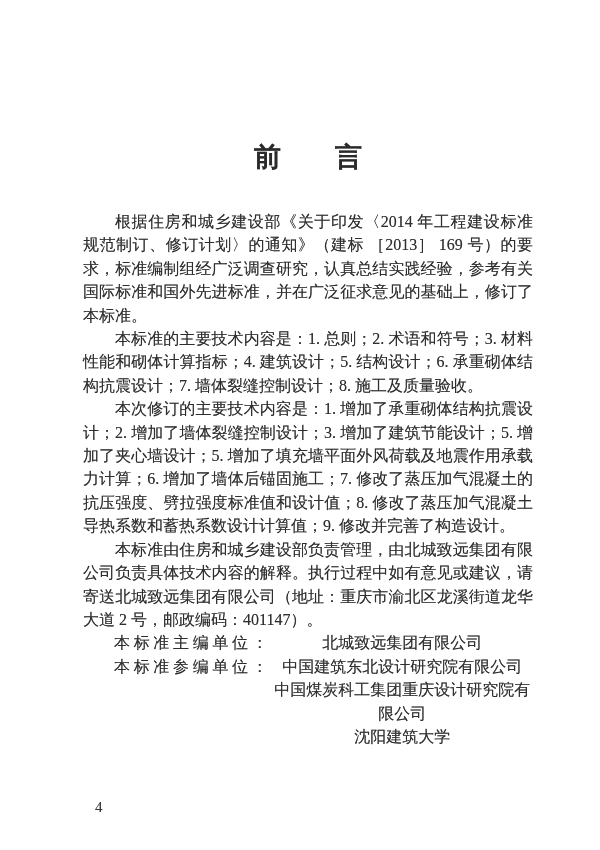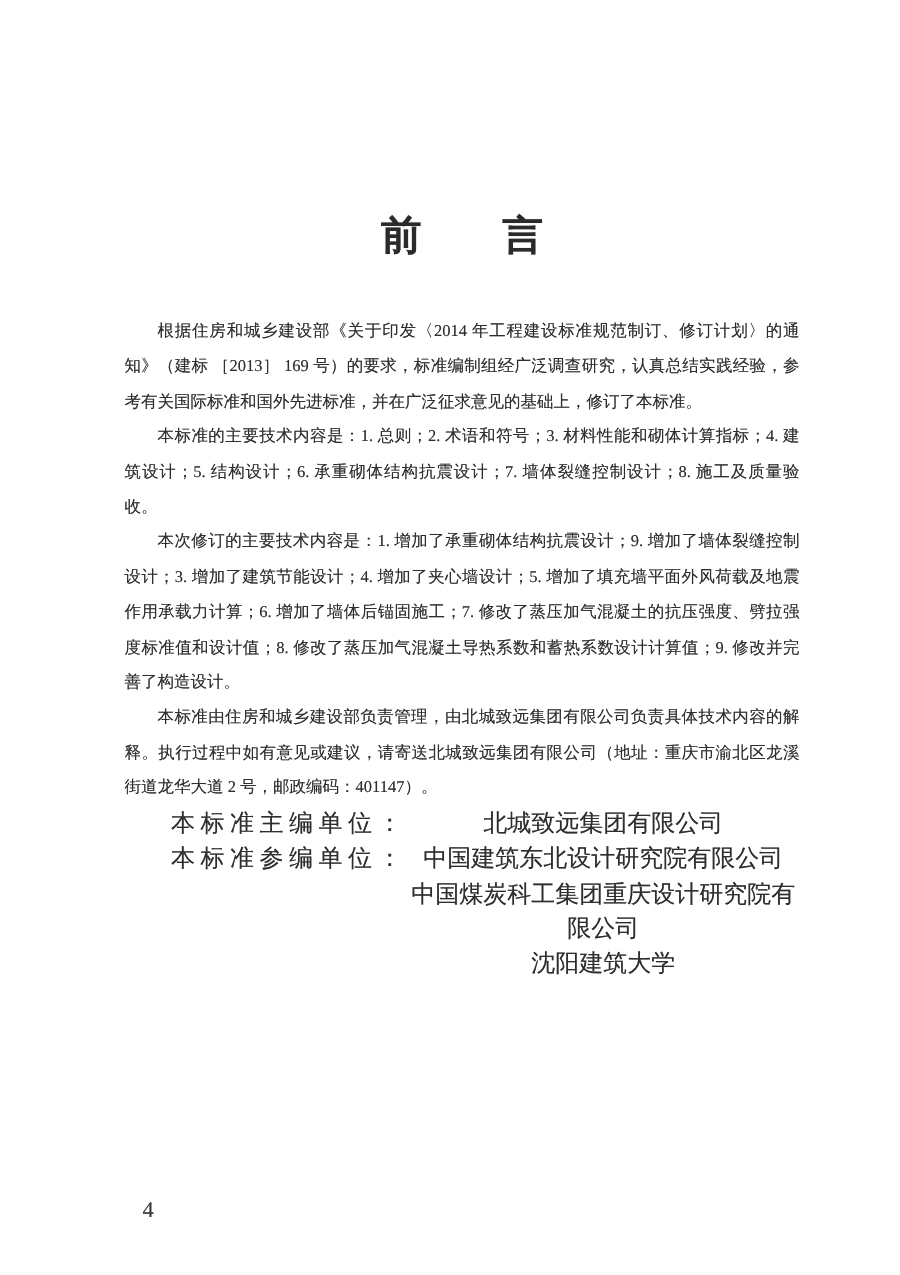--- a/index.html
+++ b/index.html
@@ -26,21 +26,21 @@
     margin: 0 0 36px 0;
     font-size: 27px;
     line-height: 34px;
     font-weight: 700;
     text-align: center;
     color: #2a2a2a;
     text-shadow: 0 0 0.5px rgba(40,40,40,0.55);
   }
   .para {
     margin: 0;
-    font-size: 11px;
+    font-size: 16px;
     line-height: 23.4px;
     text-align: justify;
     text-indent: 2em;
     text-shadow: 0 0 0.4px rgba(45,45,45,0.5);
   }
   .editors {
     font-size: 16px;
     line-height: 23.4px;
   }
   .editor-row {
@@ -77,21 +77,21 @@
 
 <div class="page">
   <div class="content">
 
     <h1 class="doc-title">前　　言</h1>
 
     <p class="para">根据住房和城乡建设部《关于印发〈2014 年工程建设标准规范制订、修订计划〉的通知》（建标 ［2013］ 169 号）的要求，标准编制组经广泛调查研究，认真总结实践经验，参考有关国际标准和国外先进标准，并在广泛征求意见的基础上，修订了本标准。</p>
 
     <p class="para">本标准的主要技术内容是：1. 总则；2. 术语和符号；3. 材料性能和砌体计算指标；4. 建筑设计；5. 结构设计；6. 承重砌体结构抗震设计；7. 墙体裂缝控制设计；8. 施工及质量验收。</p>
 
-    <p class="para">本次修订的主要技术内容是：1. 增加了承重砌体结构抗震设计；9. 增加了墙体裂缝控制设计；3. 增加了建筑节能设计；4. 增加了夹心墙设计；5. 增加了填充墙平面外风荷载及地震作用承载力计算；6. 增加了墙体后锚固施工；7. 修改了蒸压加气混凝土的抗压强度、劈拉强度标准值和设计值；8. 修改了蒸压加气混凝土导热系数和蓄热系数设计计算值；9. 修改并完善了构造设计。</p>
+    <p class="para">本次修订的主要技术内容是：1. 增加了承重砌体结构抗震设计；2. 增加了墙体裂缝控制设计；3. 增加了建筑节能设计；5. 增加了夹心墙设计；5. 增加了填充墙平面外风荷载及地震作用承载力计算；6. 增加了墙体后锚固施工；7. 修改了蒸压加气混凝土的抗压强度、劈拉强度标准值和设计值；8. 修改了蒸压加气混凝土导热系数和蓄热系数设计计算值；9. 修改并完善了构造设计。</p>
 
     <p class="para">本标准由住房和城乡建设部负责管理，由北城致远集团有限公司负责具体技术内容的解释。执行过程中如有意见或建议，请寄送北城致远集团有限公司（地址：重庆市渝北区龙溪街道龙华大道 2 号，邮政编码：401147）。</p>
 
     <div class="editors">
 
       <div class="editor-row">
         <span class="editor-label">本标准主编单位：</span>
         <span class="editor-units">
           <span class="editor-unit">北城致远集团有限公司</span>
         </span>

